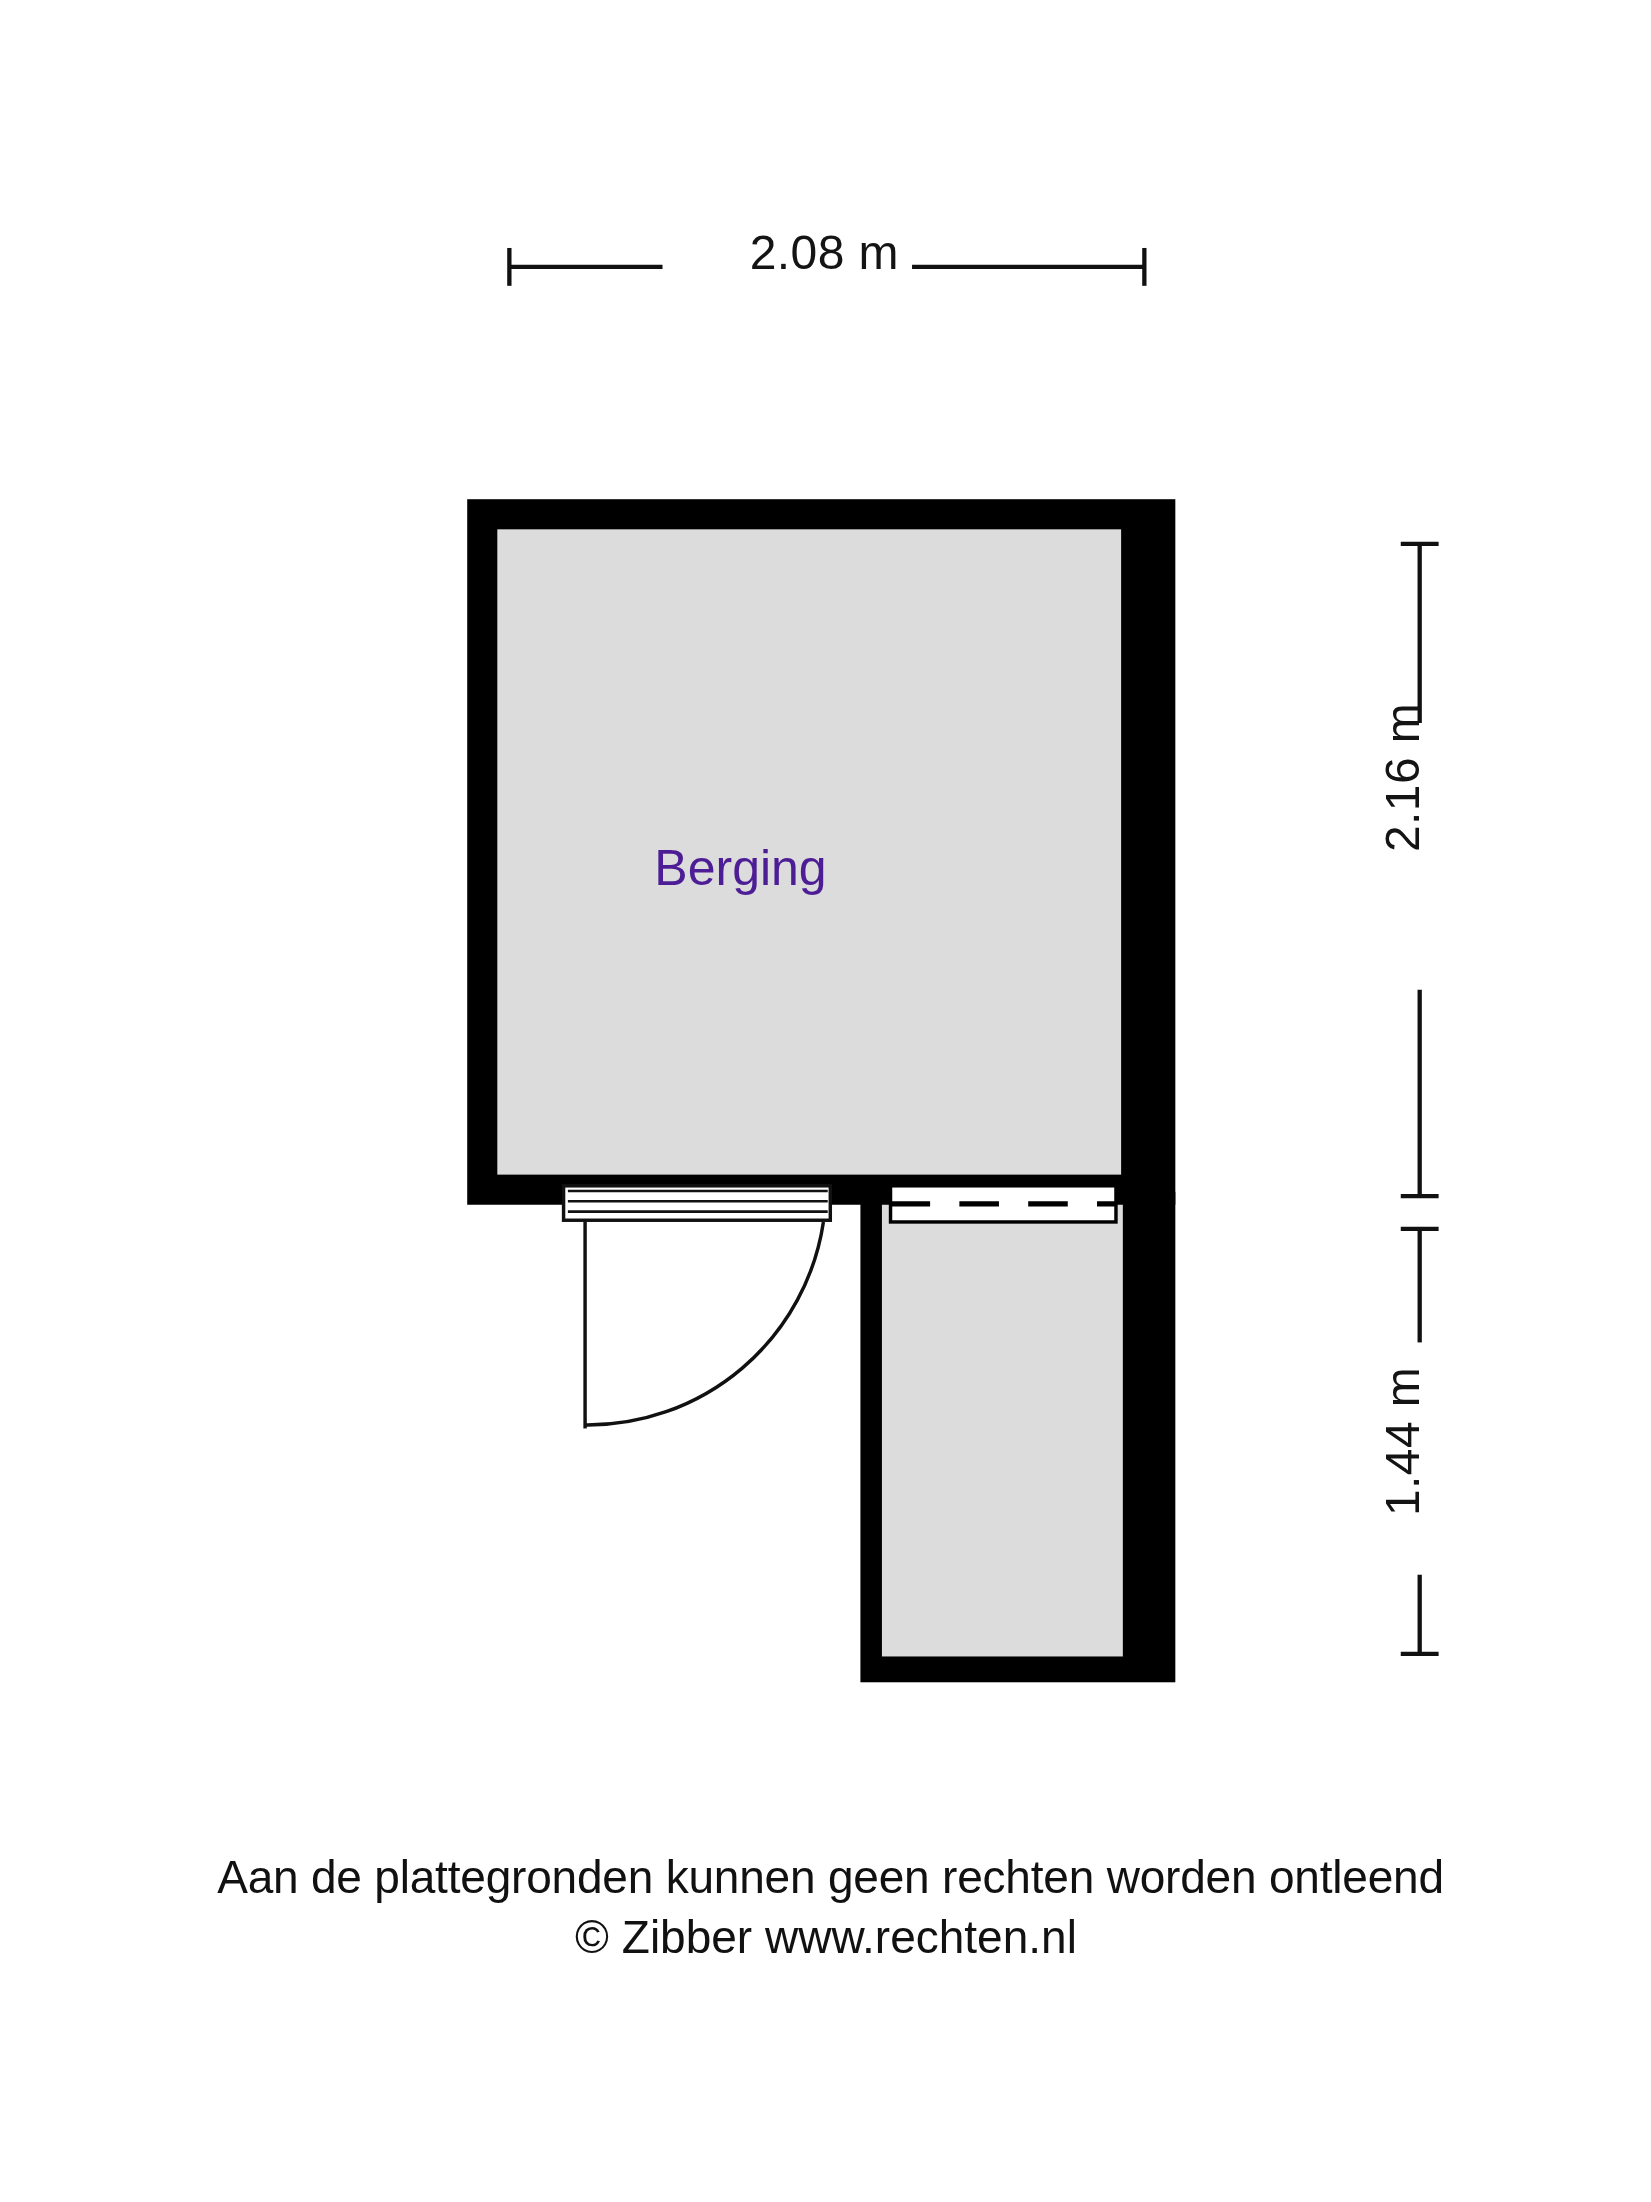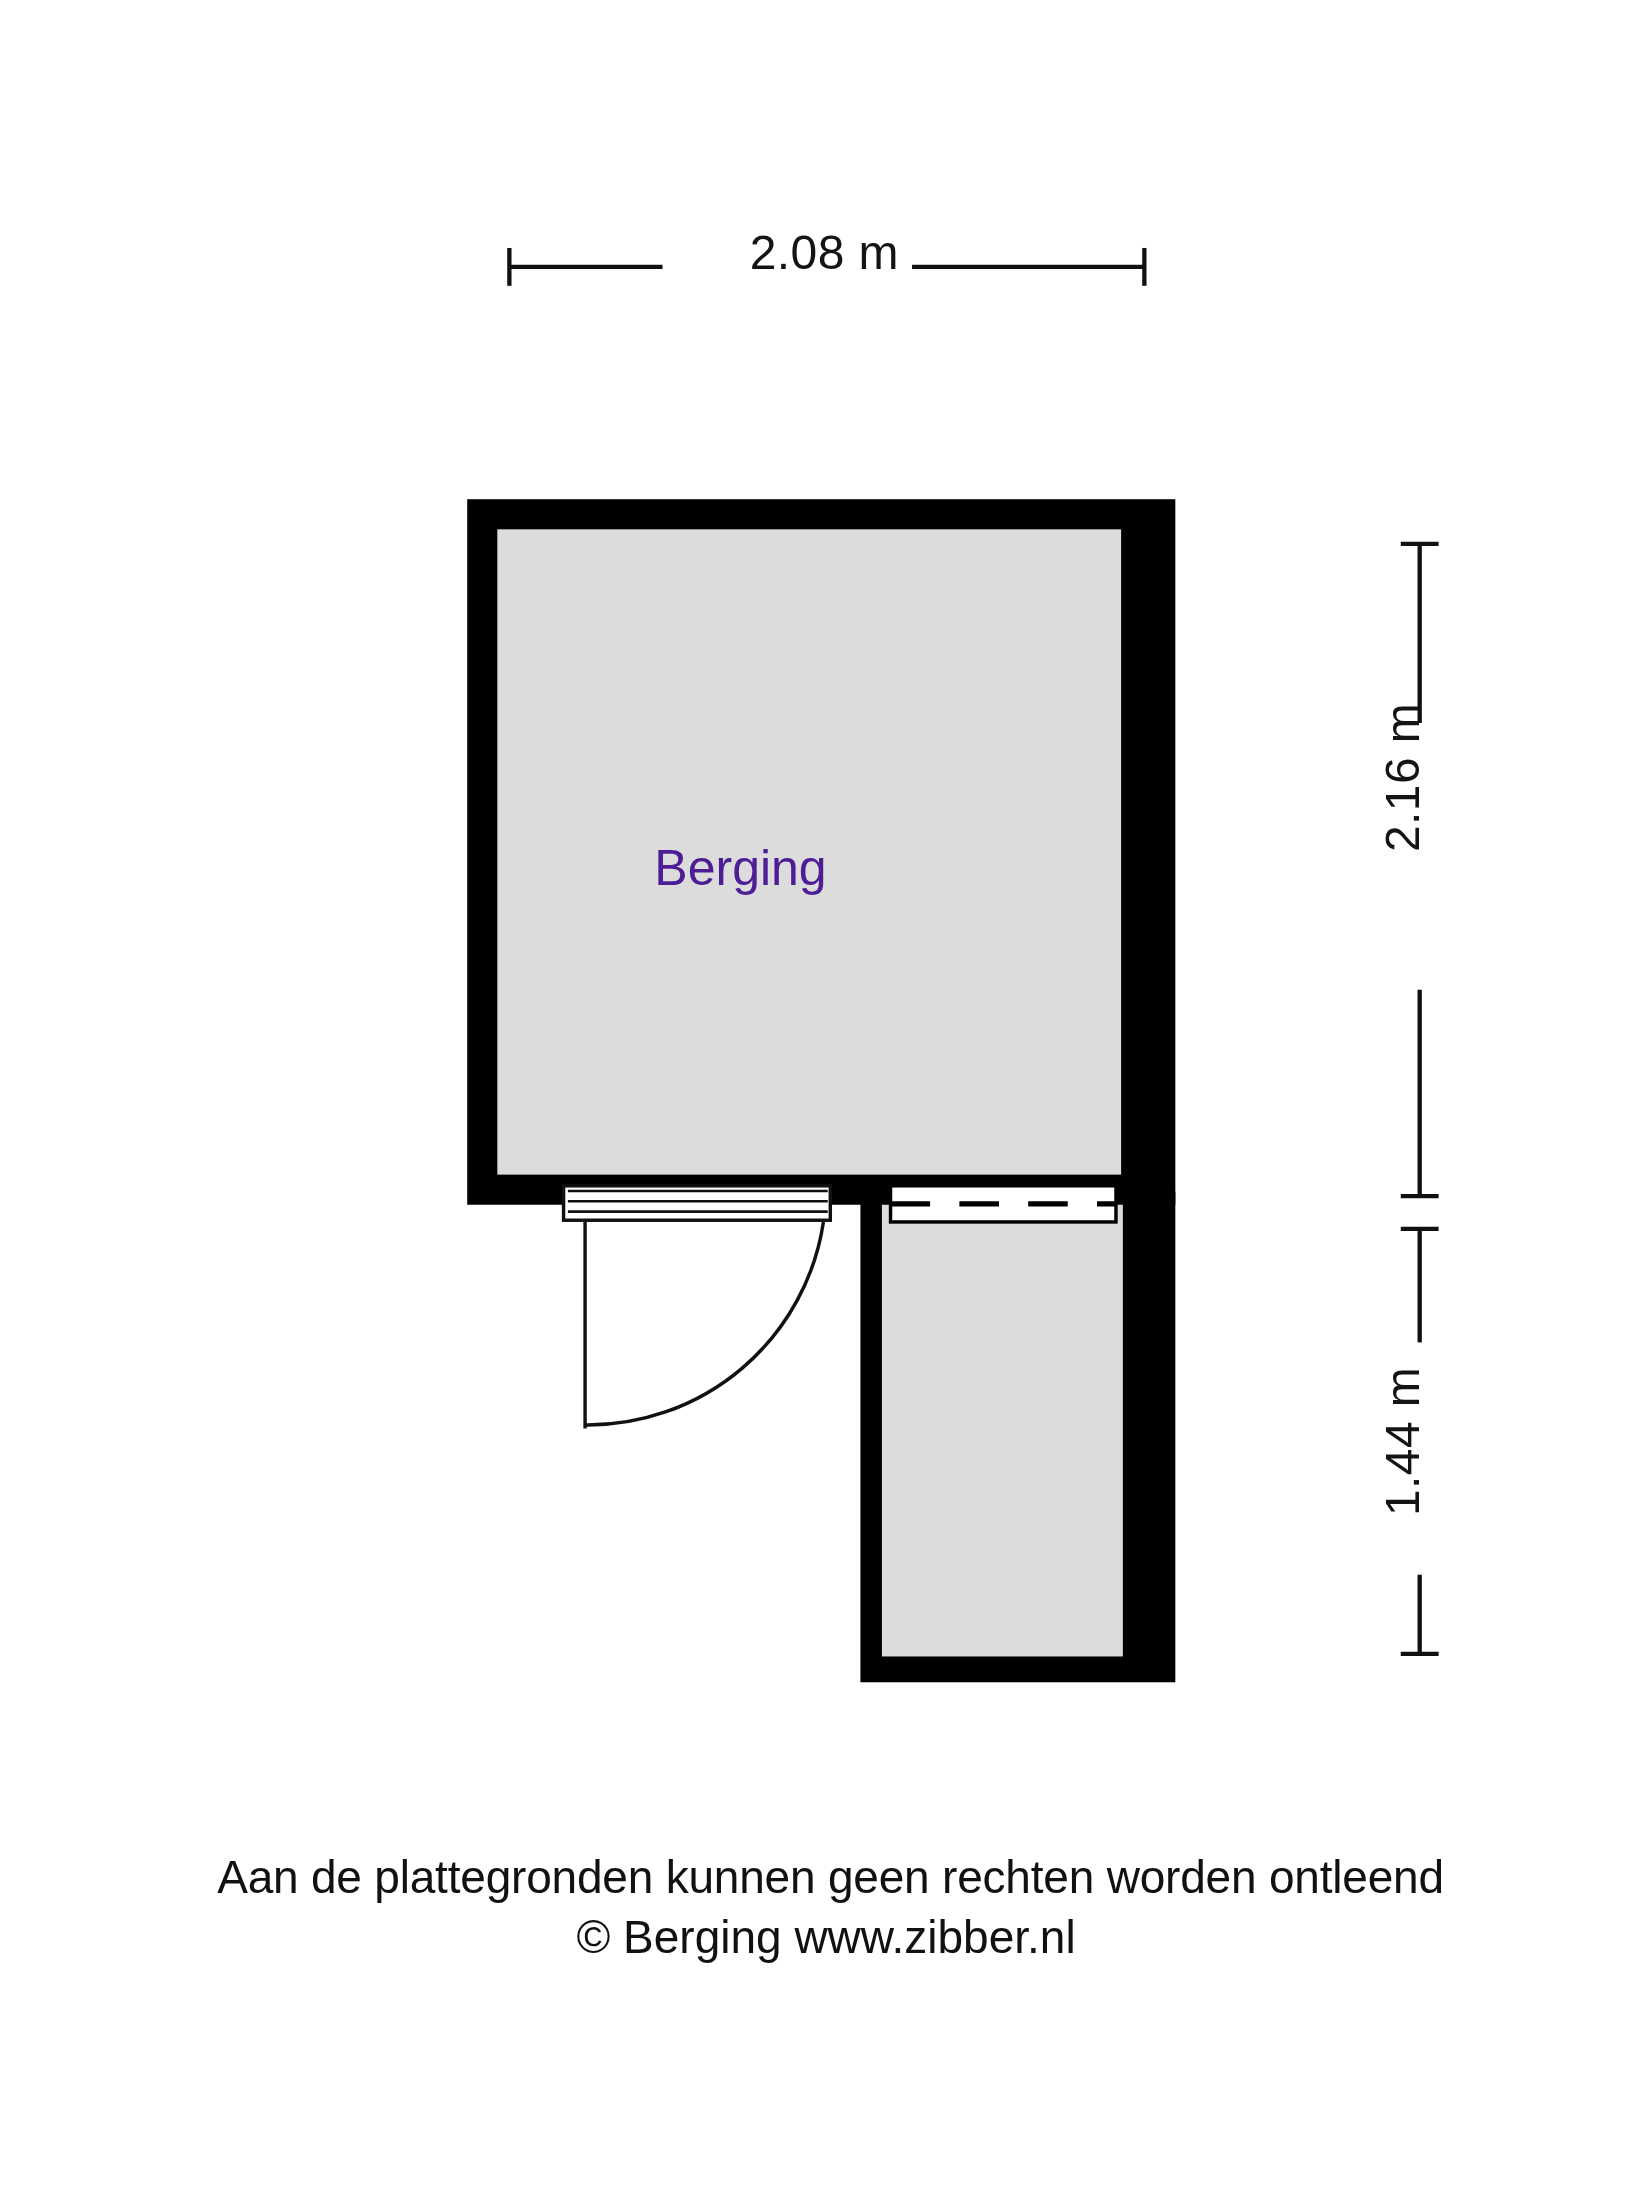--- a/index.html
+++ b/index.html
@@ -142,15 +142,15 @@
 </div>
 
 <div class="dim-label dim-right-1">2.16 m</div>
 
 <div class="dim-label dim-right-2">1.44 m</div>
 
 <div class="room-label">Berging</div>
 
 <div class="footer">
   <span class="footer-line line1">Aan de plattegronden kunnen geen rechten worden ontleend</span>
-  <span class="footer-line line2">© Berging www.zibber.nl</span>
+  <span class="footer-line line2">© Zibber www.rechten.nl</span>
 </div>
 
 
 </body></html>

